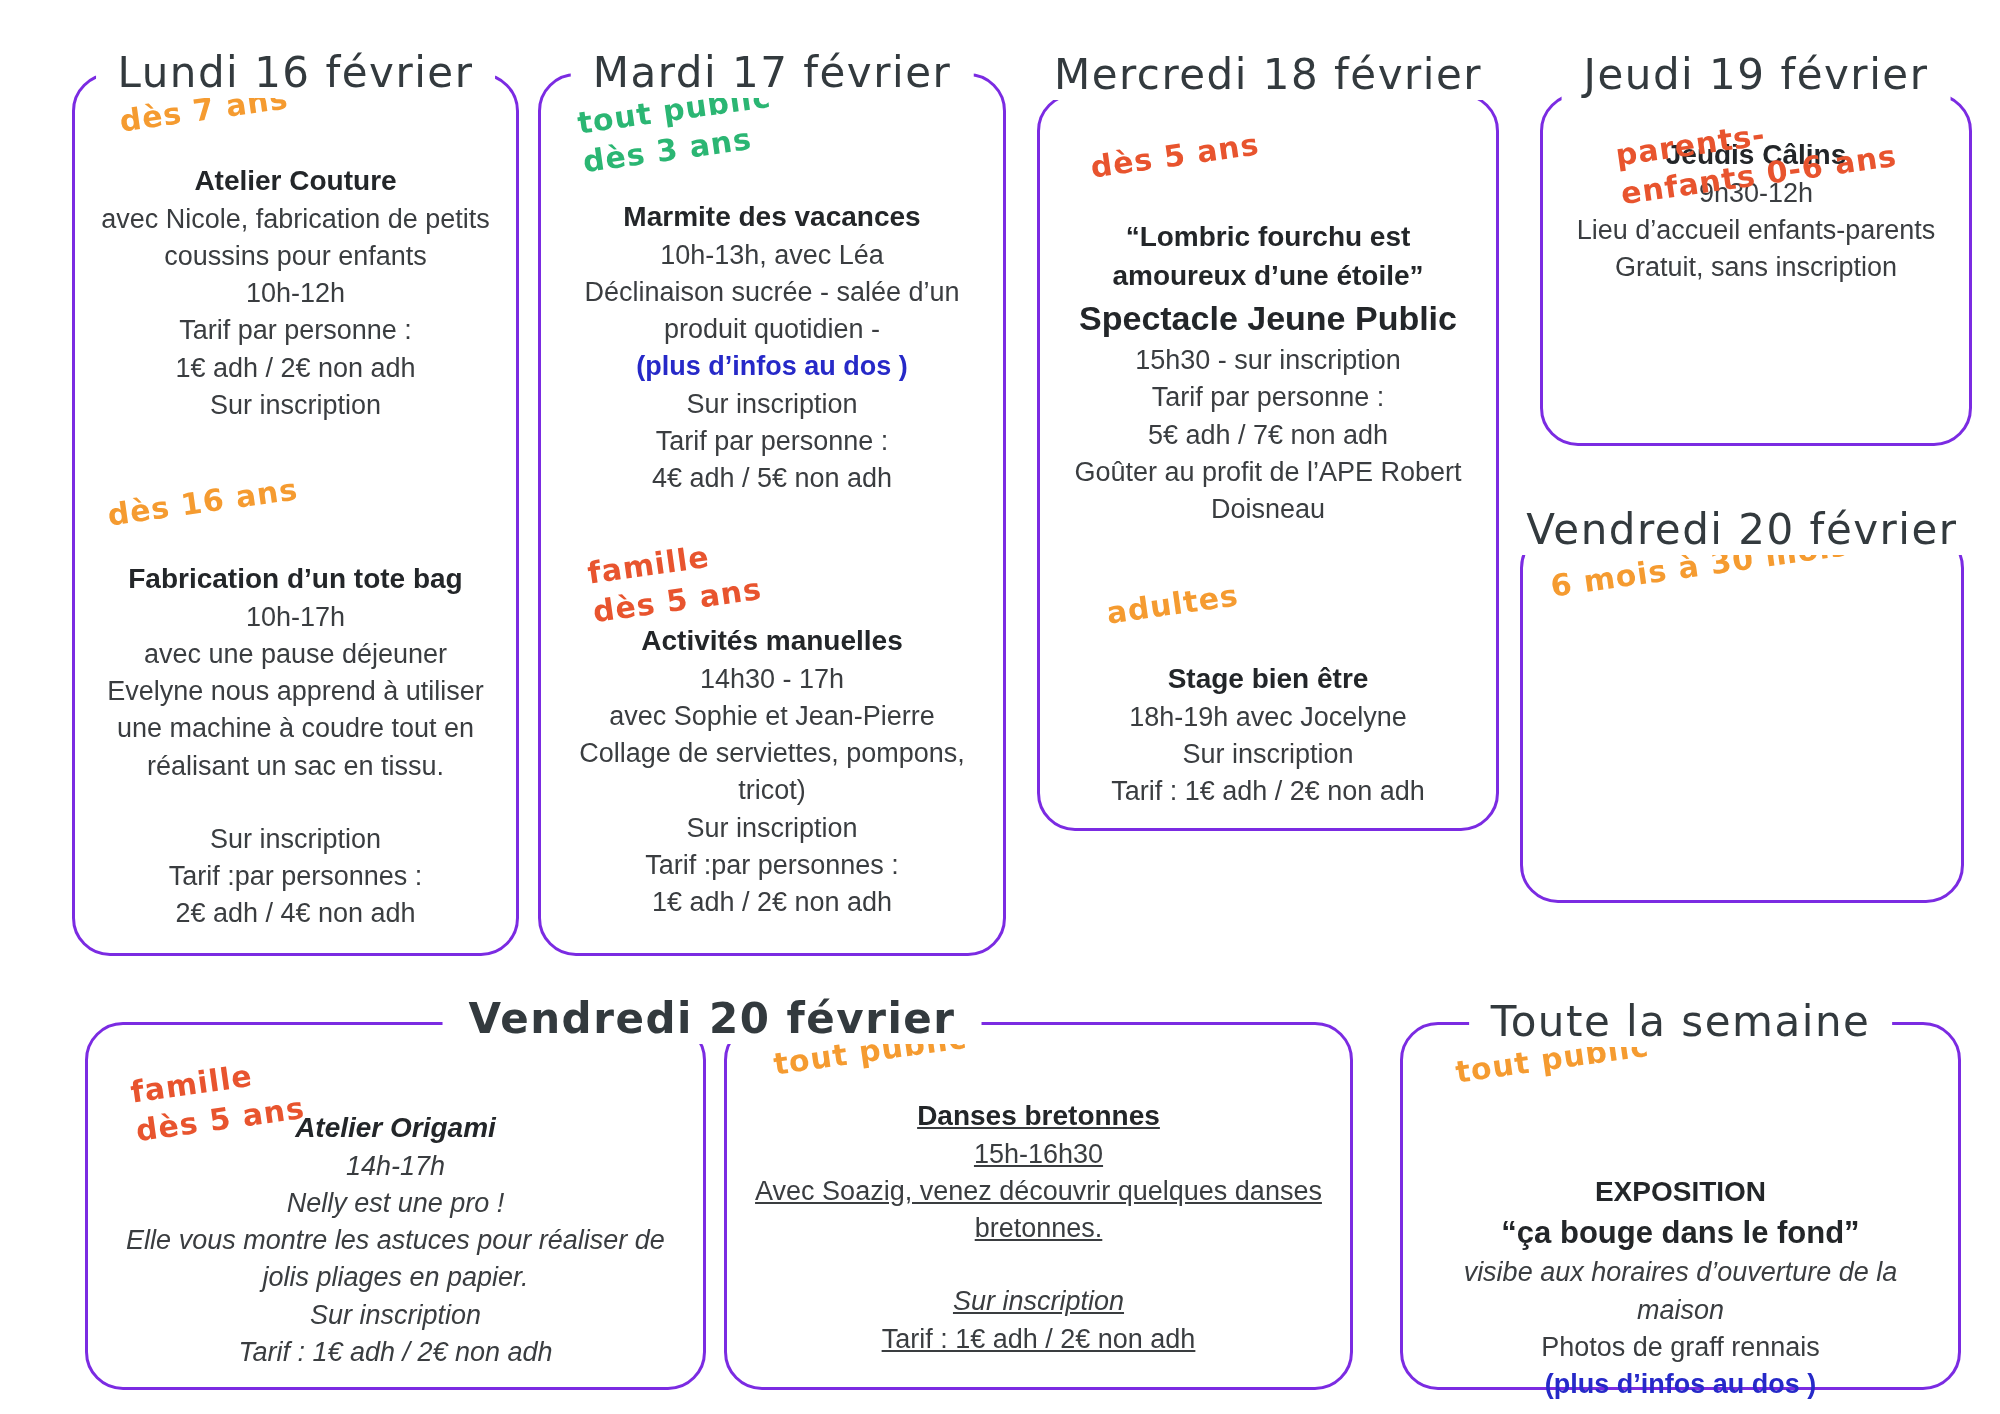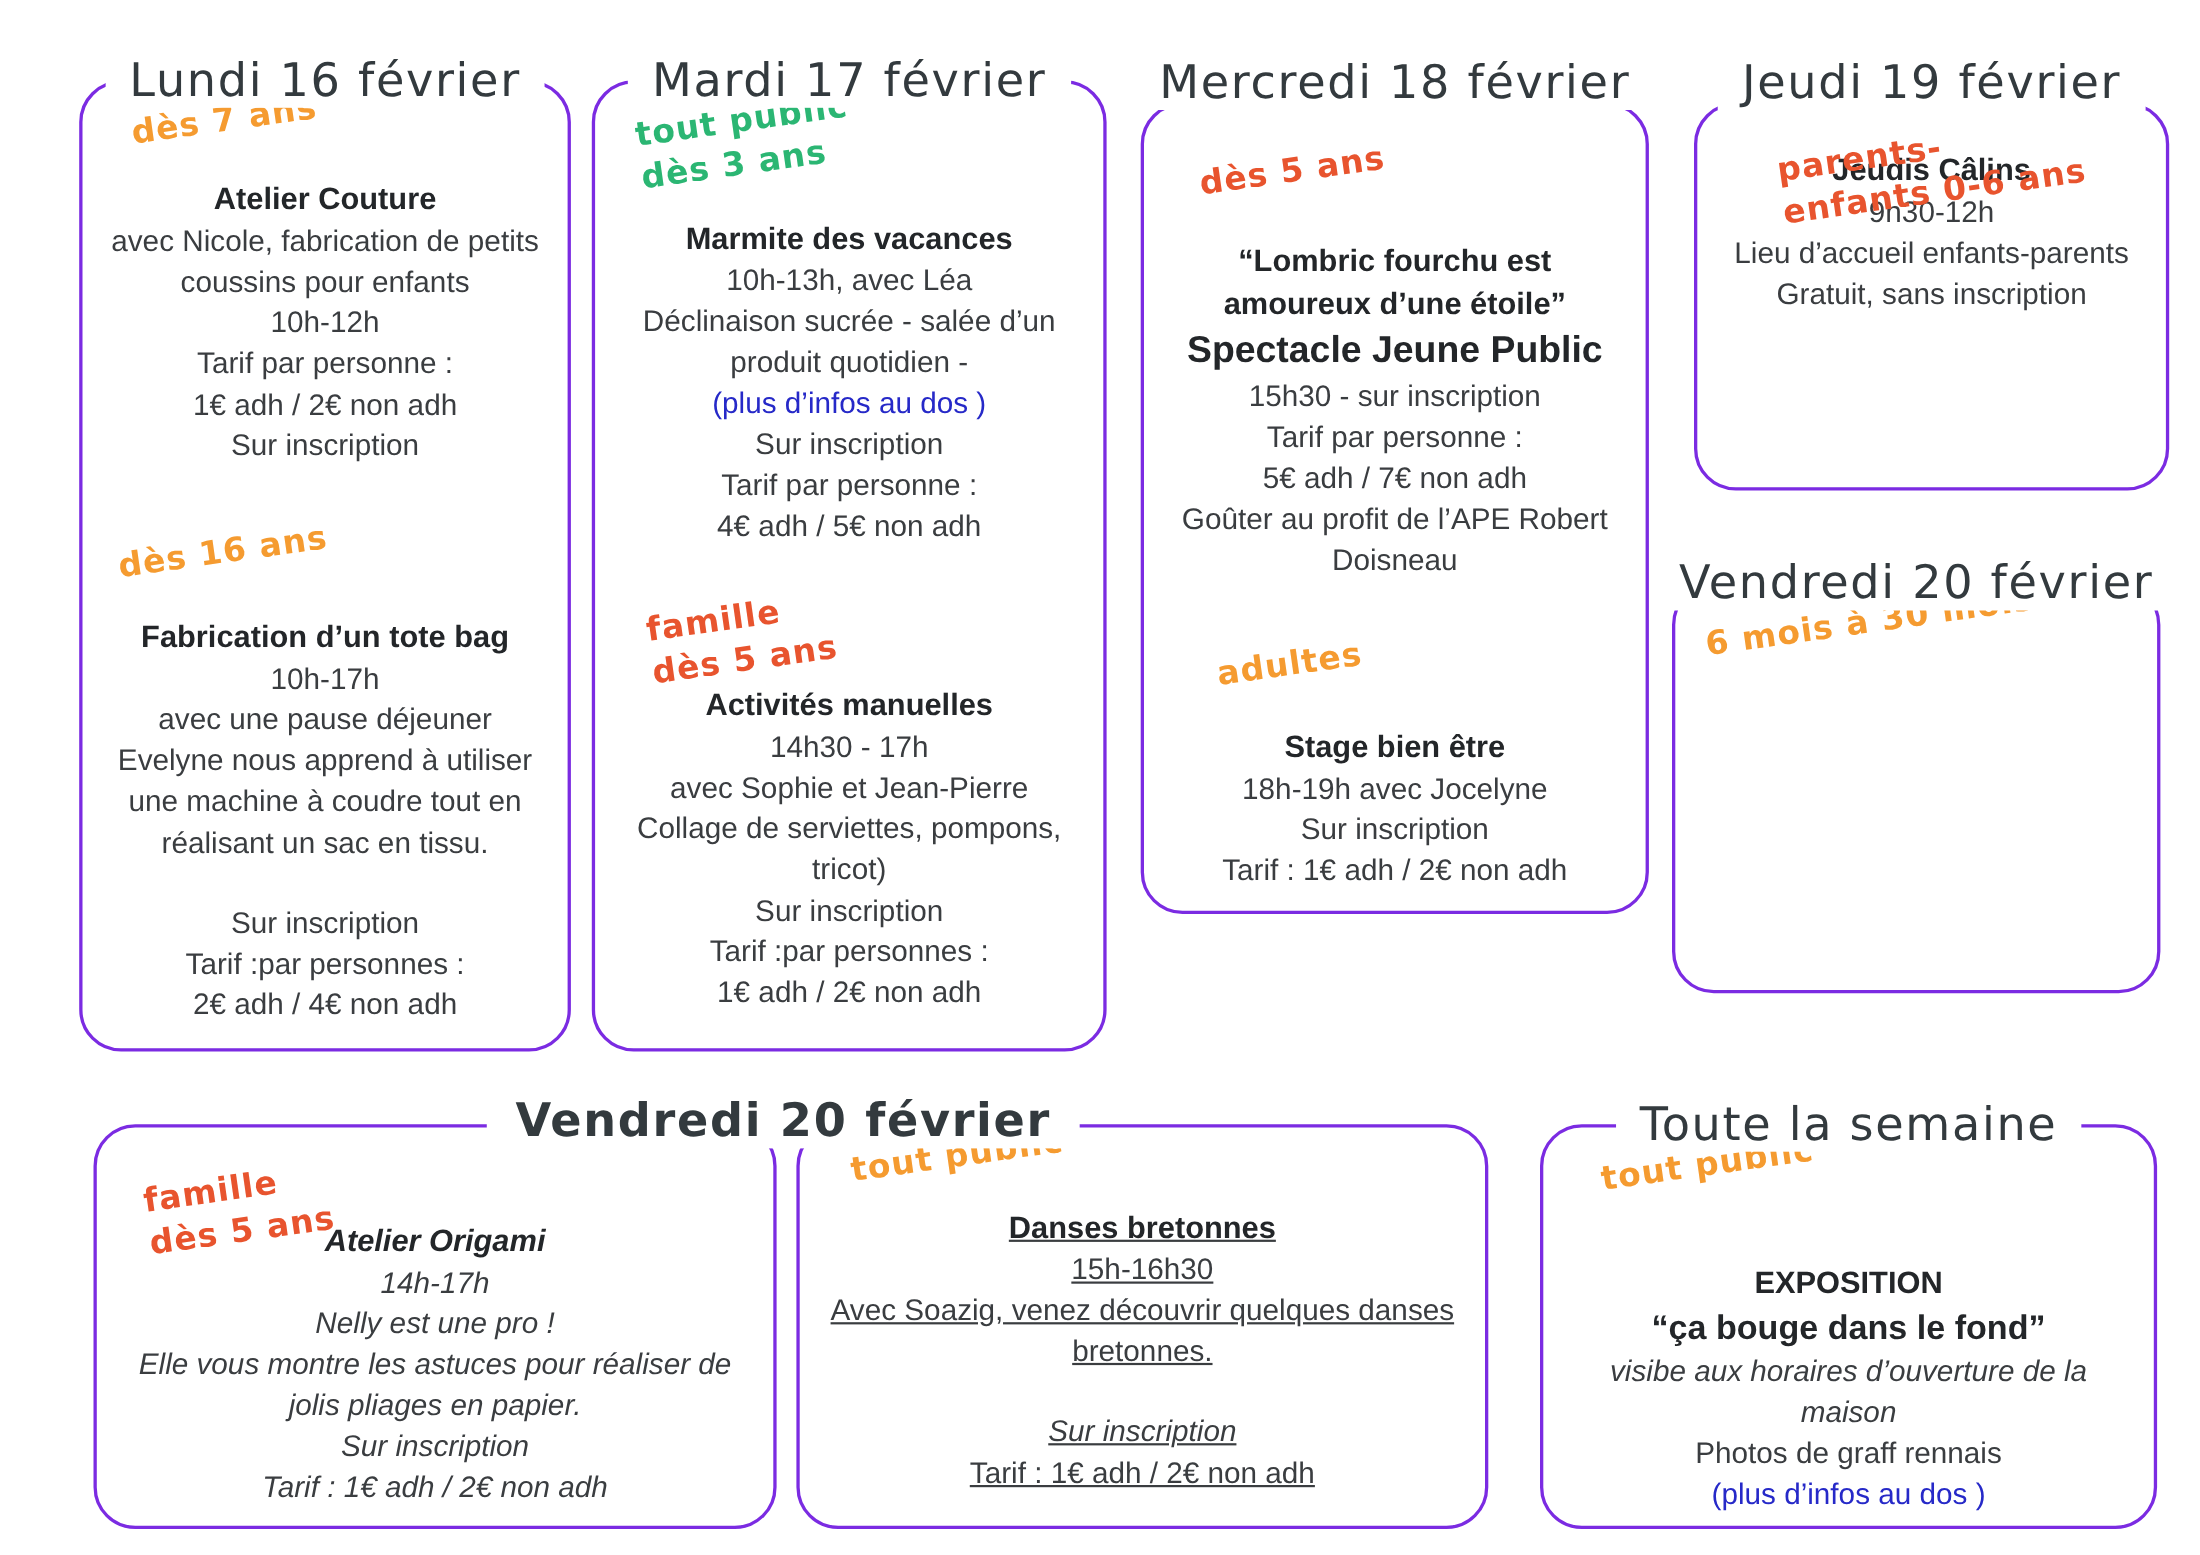--- a/index.html
+++ b/index.html
@@ -46,21 +46,21 @@
   }
   .content{
     text-align:center;font-size:27px;line-height:1.38;color:var(--body);
     padding:0 18px;position:relative;z-index:1;
   }
   .ln{min-height:1em;}
   .ln.b{font-weight:bold;font-size:28px;color:var(--bold);}
   .ln.lg{font-size:34px;}
   .ln.md{font-size:31px;}
   .ln.i{font-style:italic;}
-  .ln.blue{color:var(--blue);font-weight:normal;}
+  .ln.blue{color:var(--blue);font-weight:bold;}
   .ln.sp{height:36px;}
 
   
   .c-lundi   {left:72px;  top:73px;  width:441px; height:877px;}
   .c-mardi   {left:538px; top:73px;  width:462px; height:877px;}
   .c-mercredi{left:1037px;top:93px;  width:456px; height:732px;}
   .c-jeudi   {left:1540px;top:93px;  width:426px; height:347px;}
   .c-vendredi2{left:1520px;top:530px;width:438px; height:367px;}
   .c-origami {left:85px;  top:1022px;width:615px; height:362px;}
   .c-danses  {left:724px; top:1022px;width:623px; height:362px;}
@@ -70,21 +70,21 @@
   .c-lundi .s1{top:26px;}      .c-lundi .s1 .content{margin-top:60px;}
   .c-lundi .s2{top:420px;}     .c-lundi .s2 .content{margin-top:64px;}
   .c-mardi .s1{top:28px;}      .c-mardi .s1 .content{margin-top:94px;}
   .c-mardi .s2{top:478px;}     .c-mardi .s2 .content{margin-top:68px;}
   .c-mercredi .s1{top:52px;}   .c-mercredi .s1 .content{margin-top:70px;}
   .c-mercredi .s2{top:498px;}  .c-mercredi .s2 .content{margin-top:66px;}
   .c-jeudi .s1{top:40px;}      .c-jeudi .s1 .content{}
   .c-vendredi2 .s1{top:34px;}  .c-vendredi2 .s1 .content{margin-top:82px;}
   .c-origami .s1{top:48px;}    .c-origami .s1 .content{margin-top:36px;font-style:italic;}
   .c-danses .s1{top:20px;}     .c-danses .s1 .content{margin-top:52px;text-decoration:underline;}
-  .c-semaine .s1{top:28px;}    .c-semaine .s1 .content{margin-top:94px;}
+  .c-semaine .s1{top:28px;}    .c-semaine .s1 .content{margin-top:120px;}
 
   
   .c-lundi .s1 .badge{left:42px;}
   .c-lundi .s2 .badge{left:30px;}
   .c-mardi .s1 .badge{left:34px;}
   .c-mardi .s2 .badge{left:44px;}
   .c-mercredi .s1 .badge{left:48px;}
   .c-mercredi .s2 .badge{left:64px;}
   .c-jeudi .s1 .badge{left:70px;}
   .c-vendredi2 .s1 .badge{left:25px;}

